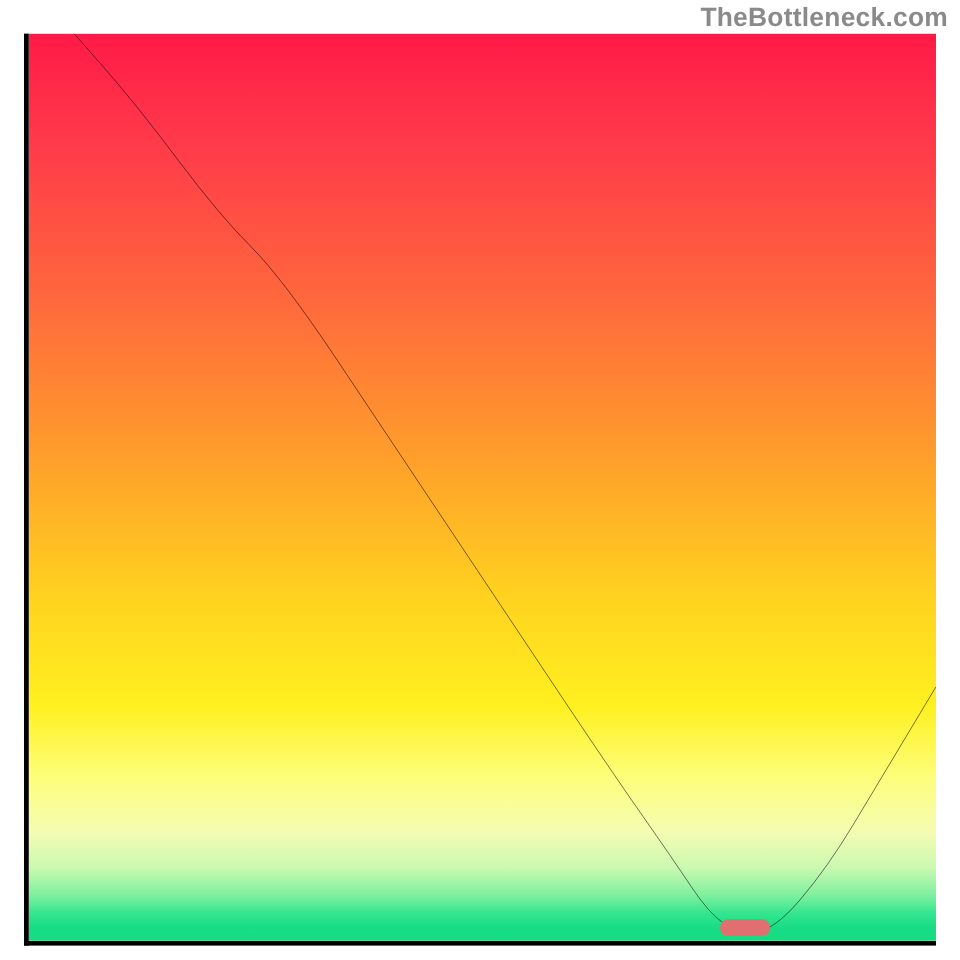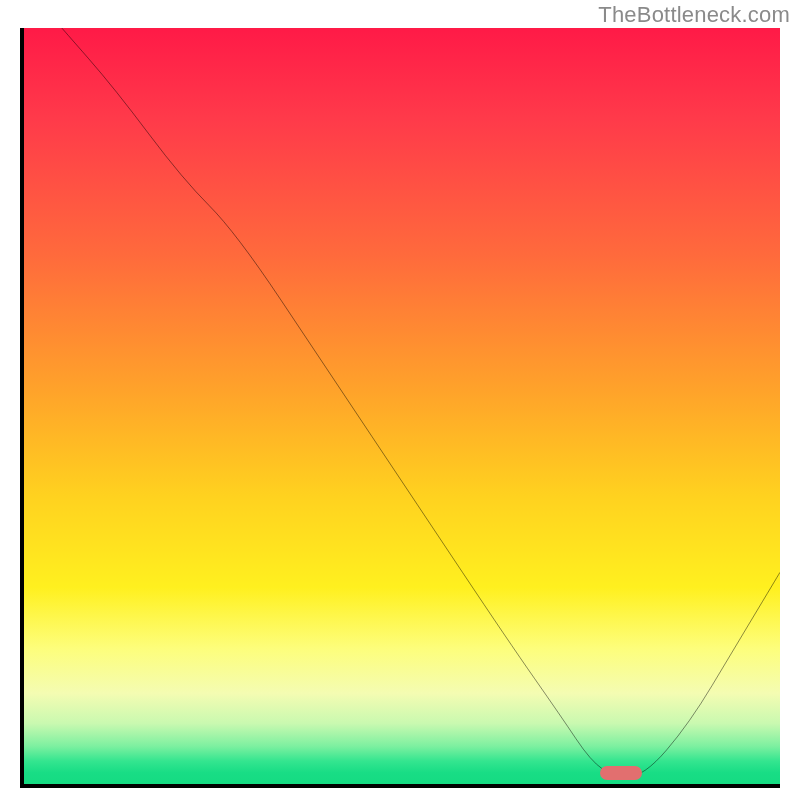--- a/index.html
+++ b/index.html
@@ -14,21 +14,21 @@
     position: relative;
     width: 800px;
     height: 800px;
   }
   .watermark {
     position: absolute;
     top: 2px;
     right: 10px;
     color: #8a8a8a;
     font-size: 22px;
-    font-weight: 400;
+    font-weight: 700;
     letter-spacing: 0.2px;
   }
   .plot {
     position: absolute;
     left: 20px;
     top: 28px;
     width: 760px;
     height: 760px;
     border-left: 4px solid #000;
     border-bottom: 4px solid #000;

